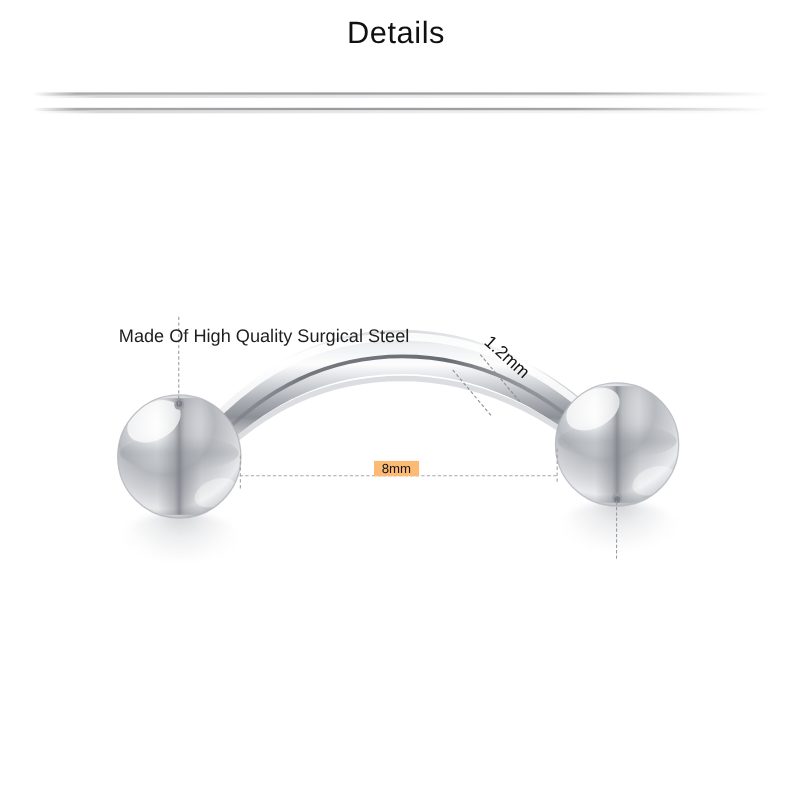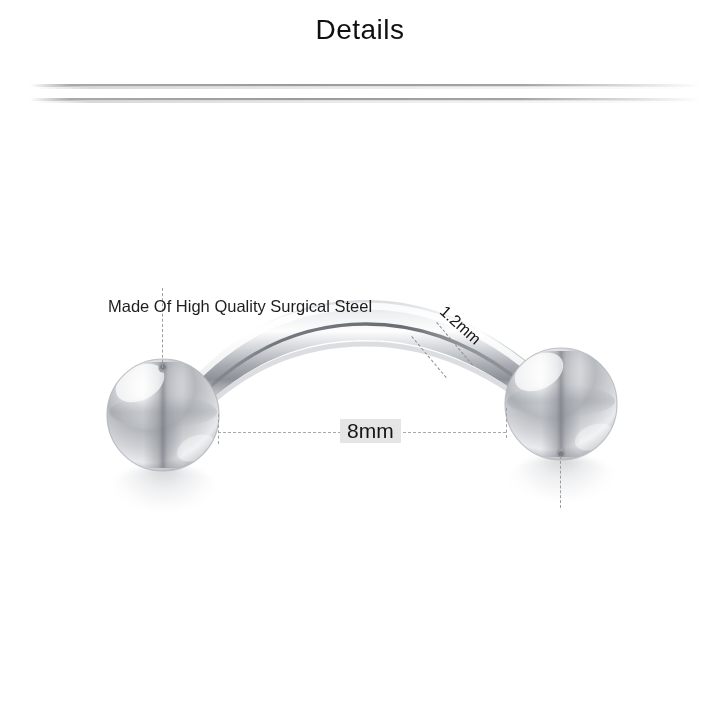--- a/index.html
+++ b/index.html
@@ -133,22 +133,22 @@
     font-size: 16px;
     transform: rotate(42deg);
     transform-origin: 0 50%;
     white-space: nowrap;
   }
   #label-length {
     position: absolute;
     left: 340px;
     top: 419px;
     color: #151515;
-    font-size: 21px;
-    background: #e5e5e5;
+    font-size: 12px;
+    background: #fdba74;
     padding: 0 7px;
     white-space: nowrap;
   }
 
   .jewelry-svg {
     position: absolute;
     left: 0;
     top: 0;
   }
 </style>

